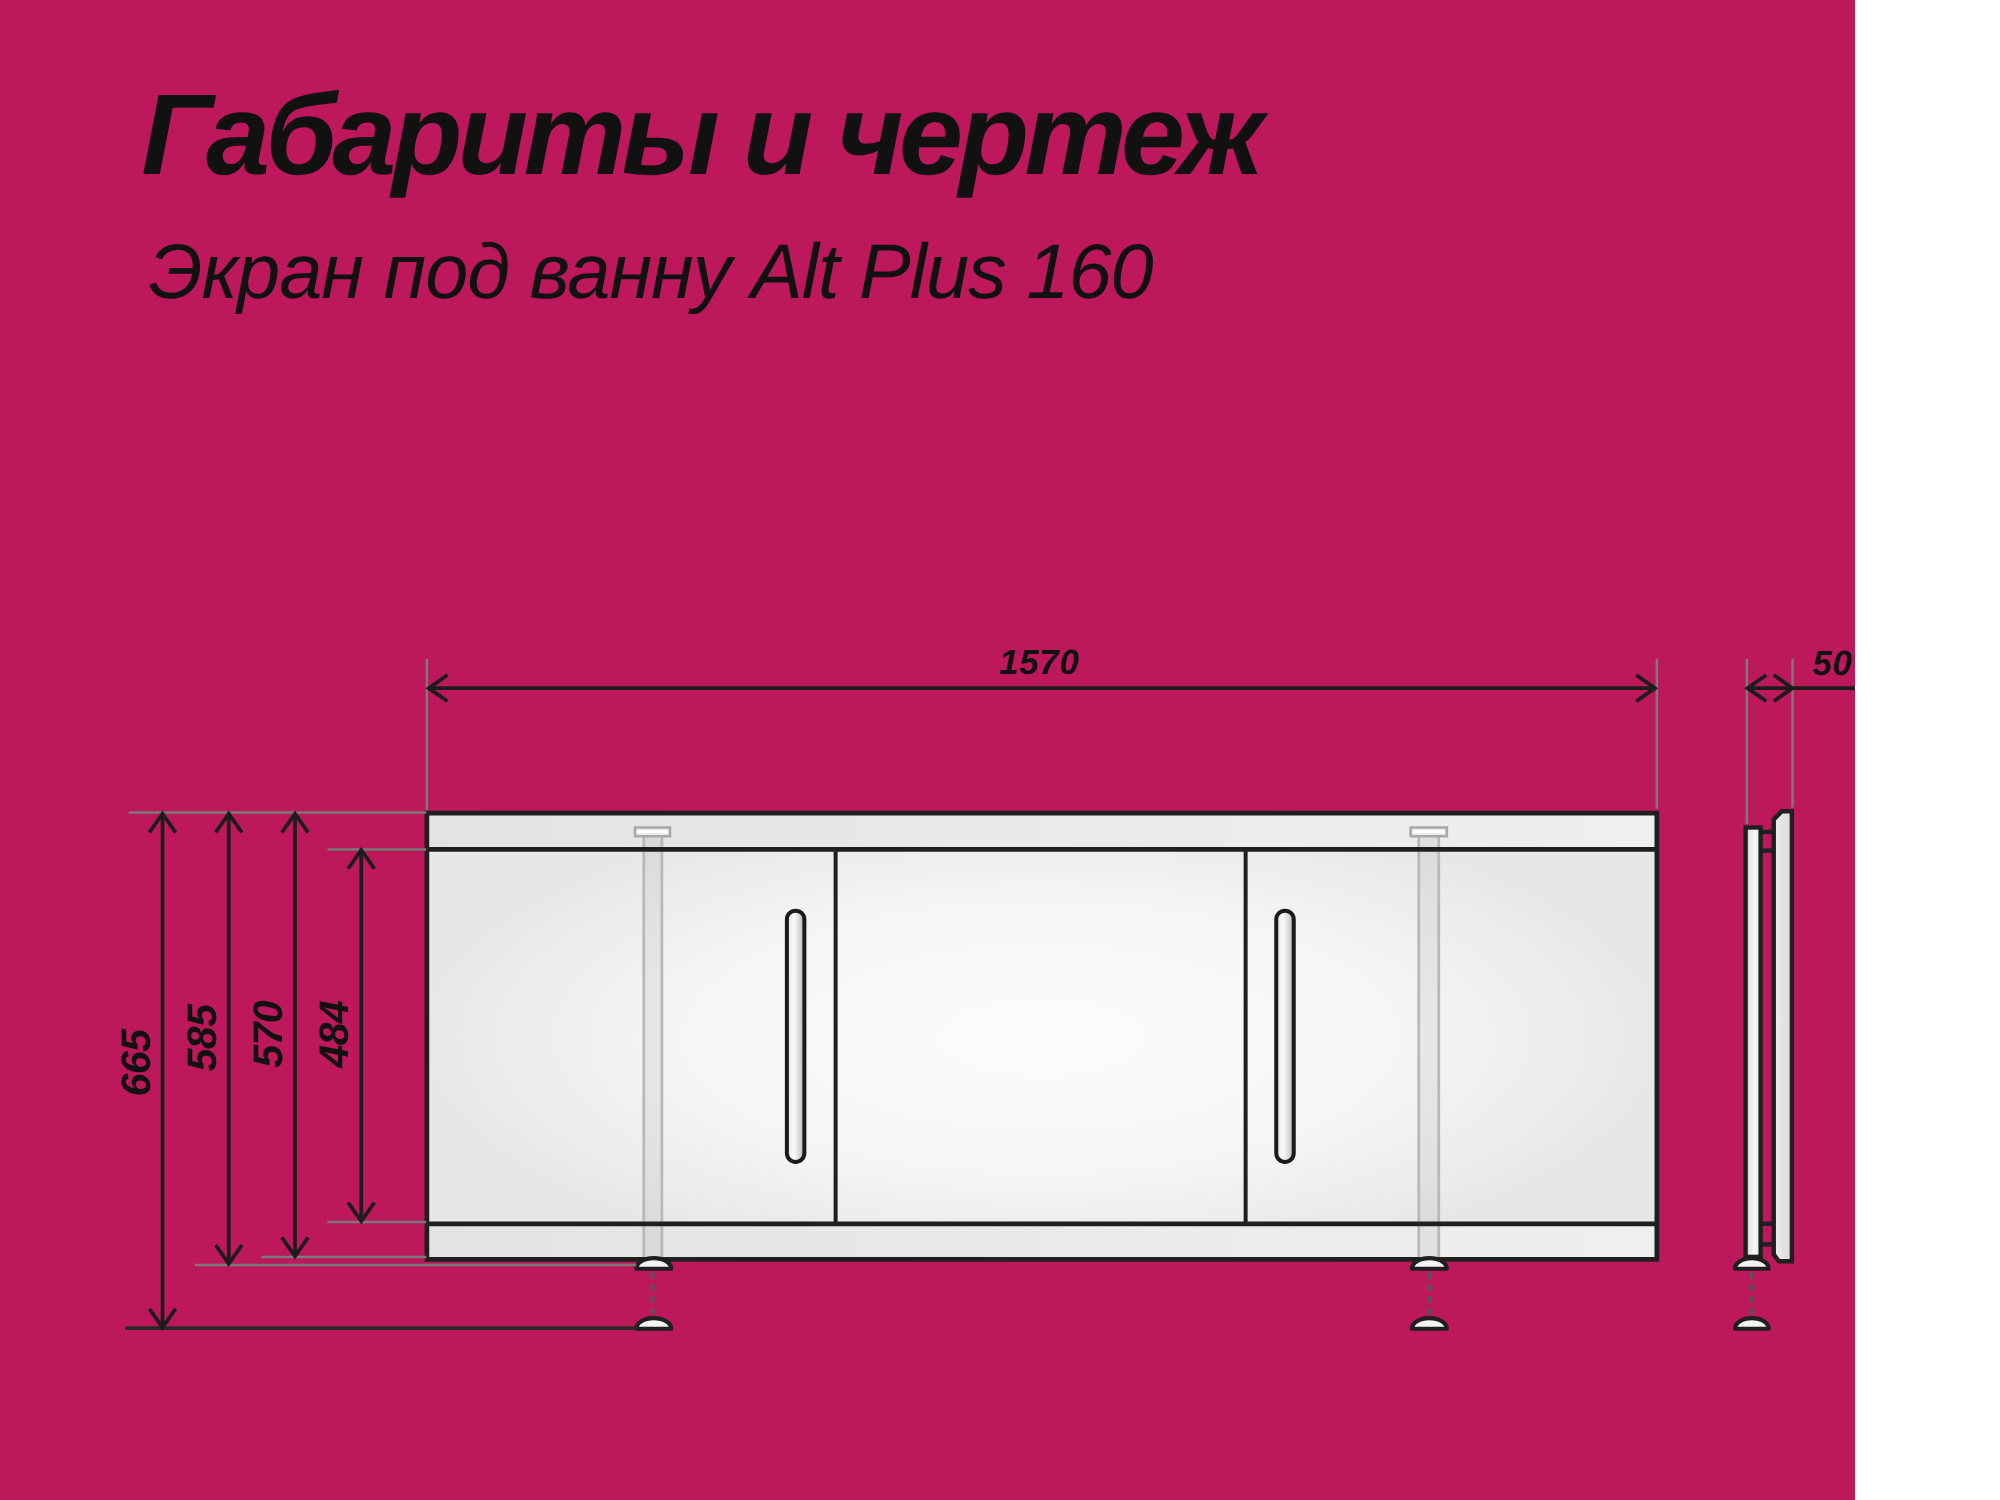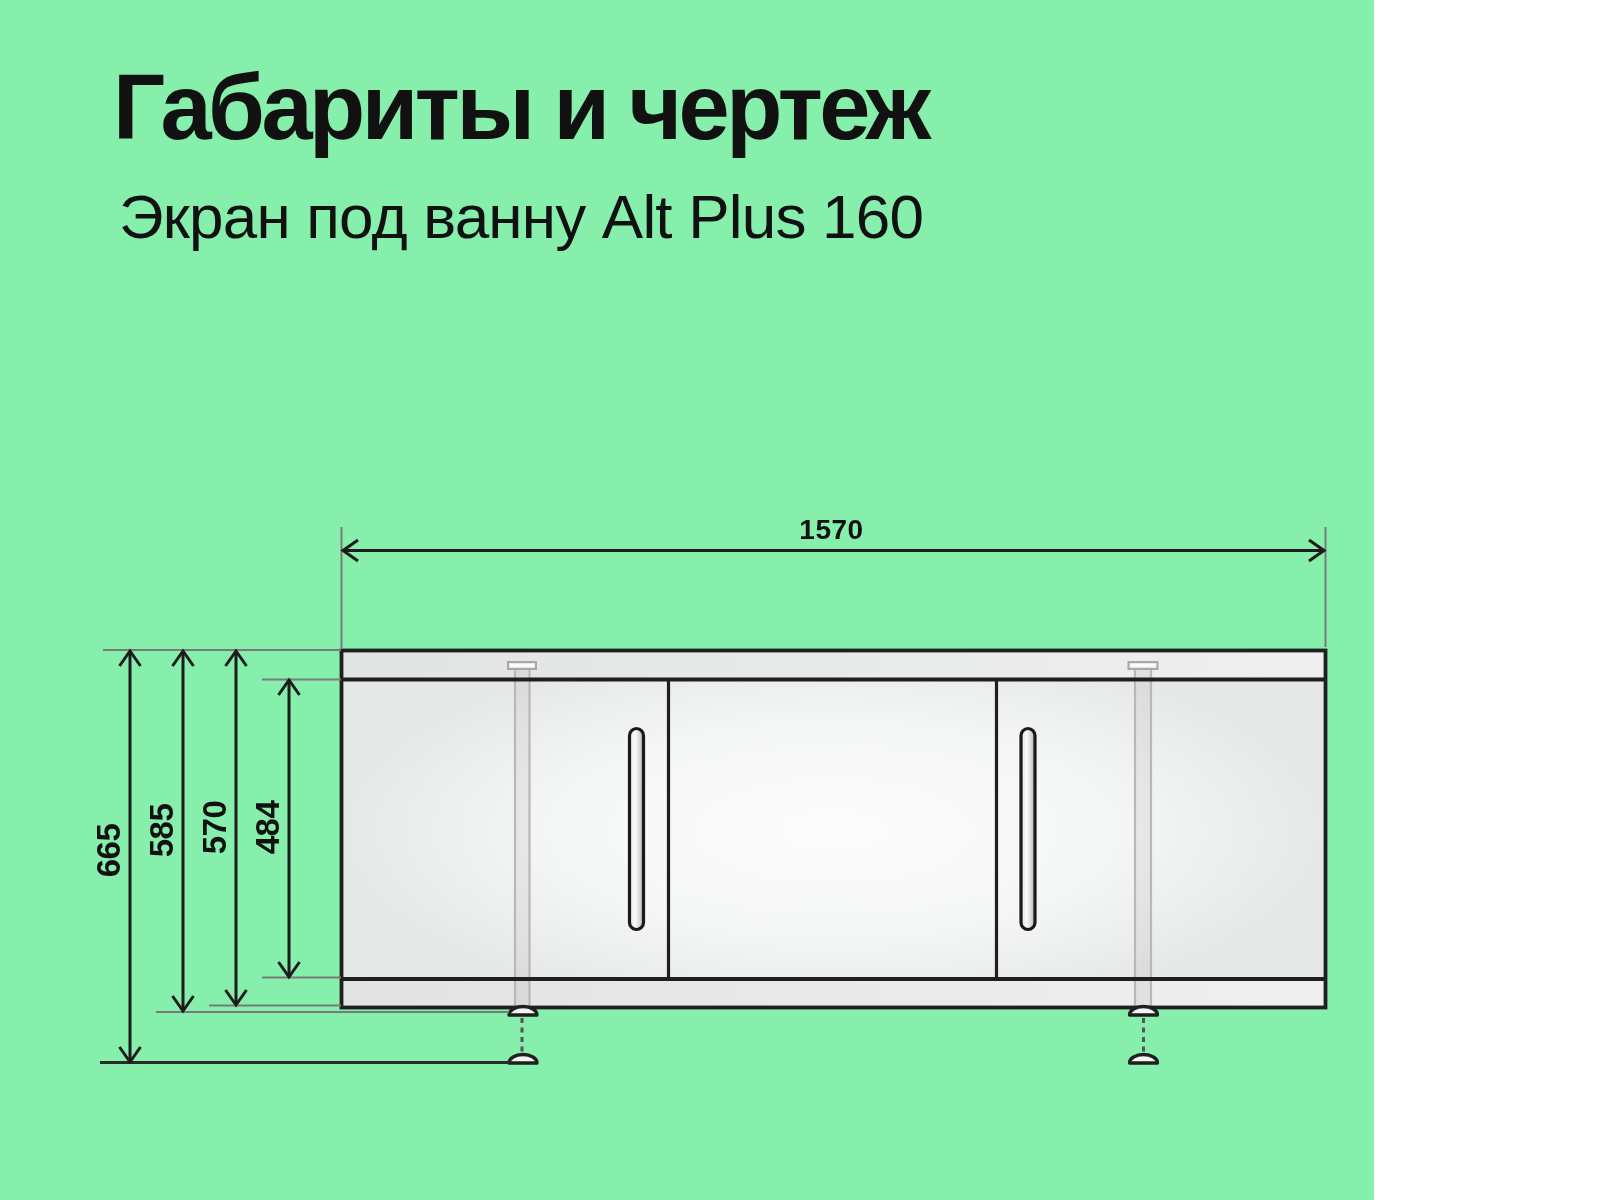--- a/index.html
+++ b/index.html
@@ -1,17 +1,17 @@
 <!DOCTYPE html>
 <html><head>
 <meta charset="utf-8">
 <style>
   html,body{margin:0;padding:0;background:#ffffff;}
-  #page{position:relative;width:1374px;height:1200px;background:#86efac;overflow:hidden;
-        font-family:"Liberation Sans", sans-serif;}
+  #page{position:relative;width:1484px;height:1200px;background:#be185d;overflow:hidden;
+        font-family:"Liberation Sans", sans-serif;font-style:italic;}
   svg{position:absolute;left:0;top:0;}
   text{font-family:"Liberation Sans", sans-serif;fill:#111111;}
 </style>
 </head>
 <body>
 <div id="page">
 <svg width="1600" height="1200" viewBox="0 0 1600 1200">
 <defs>
   <radialGradient id="doorGrad" gradientUnits="userSpaceOnUse" cx="833" cy="830" r="500" gradientTransform="matrix(1 0 0 0.38 0 514.6)">
     <stop offset="0%" stop-color="#fcfcfc"></stop>

